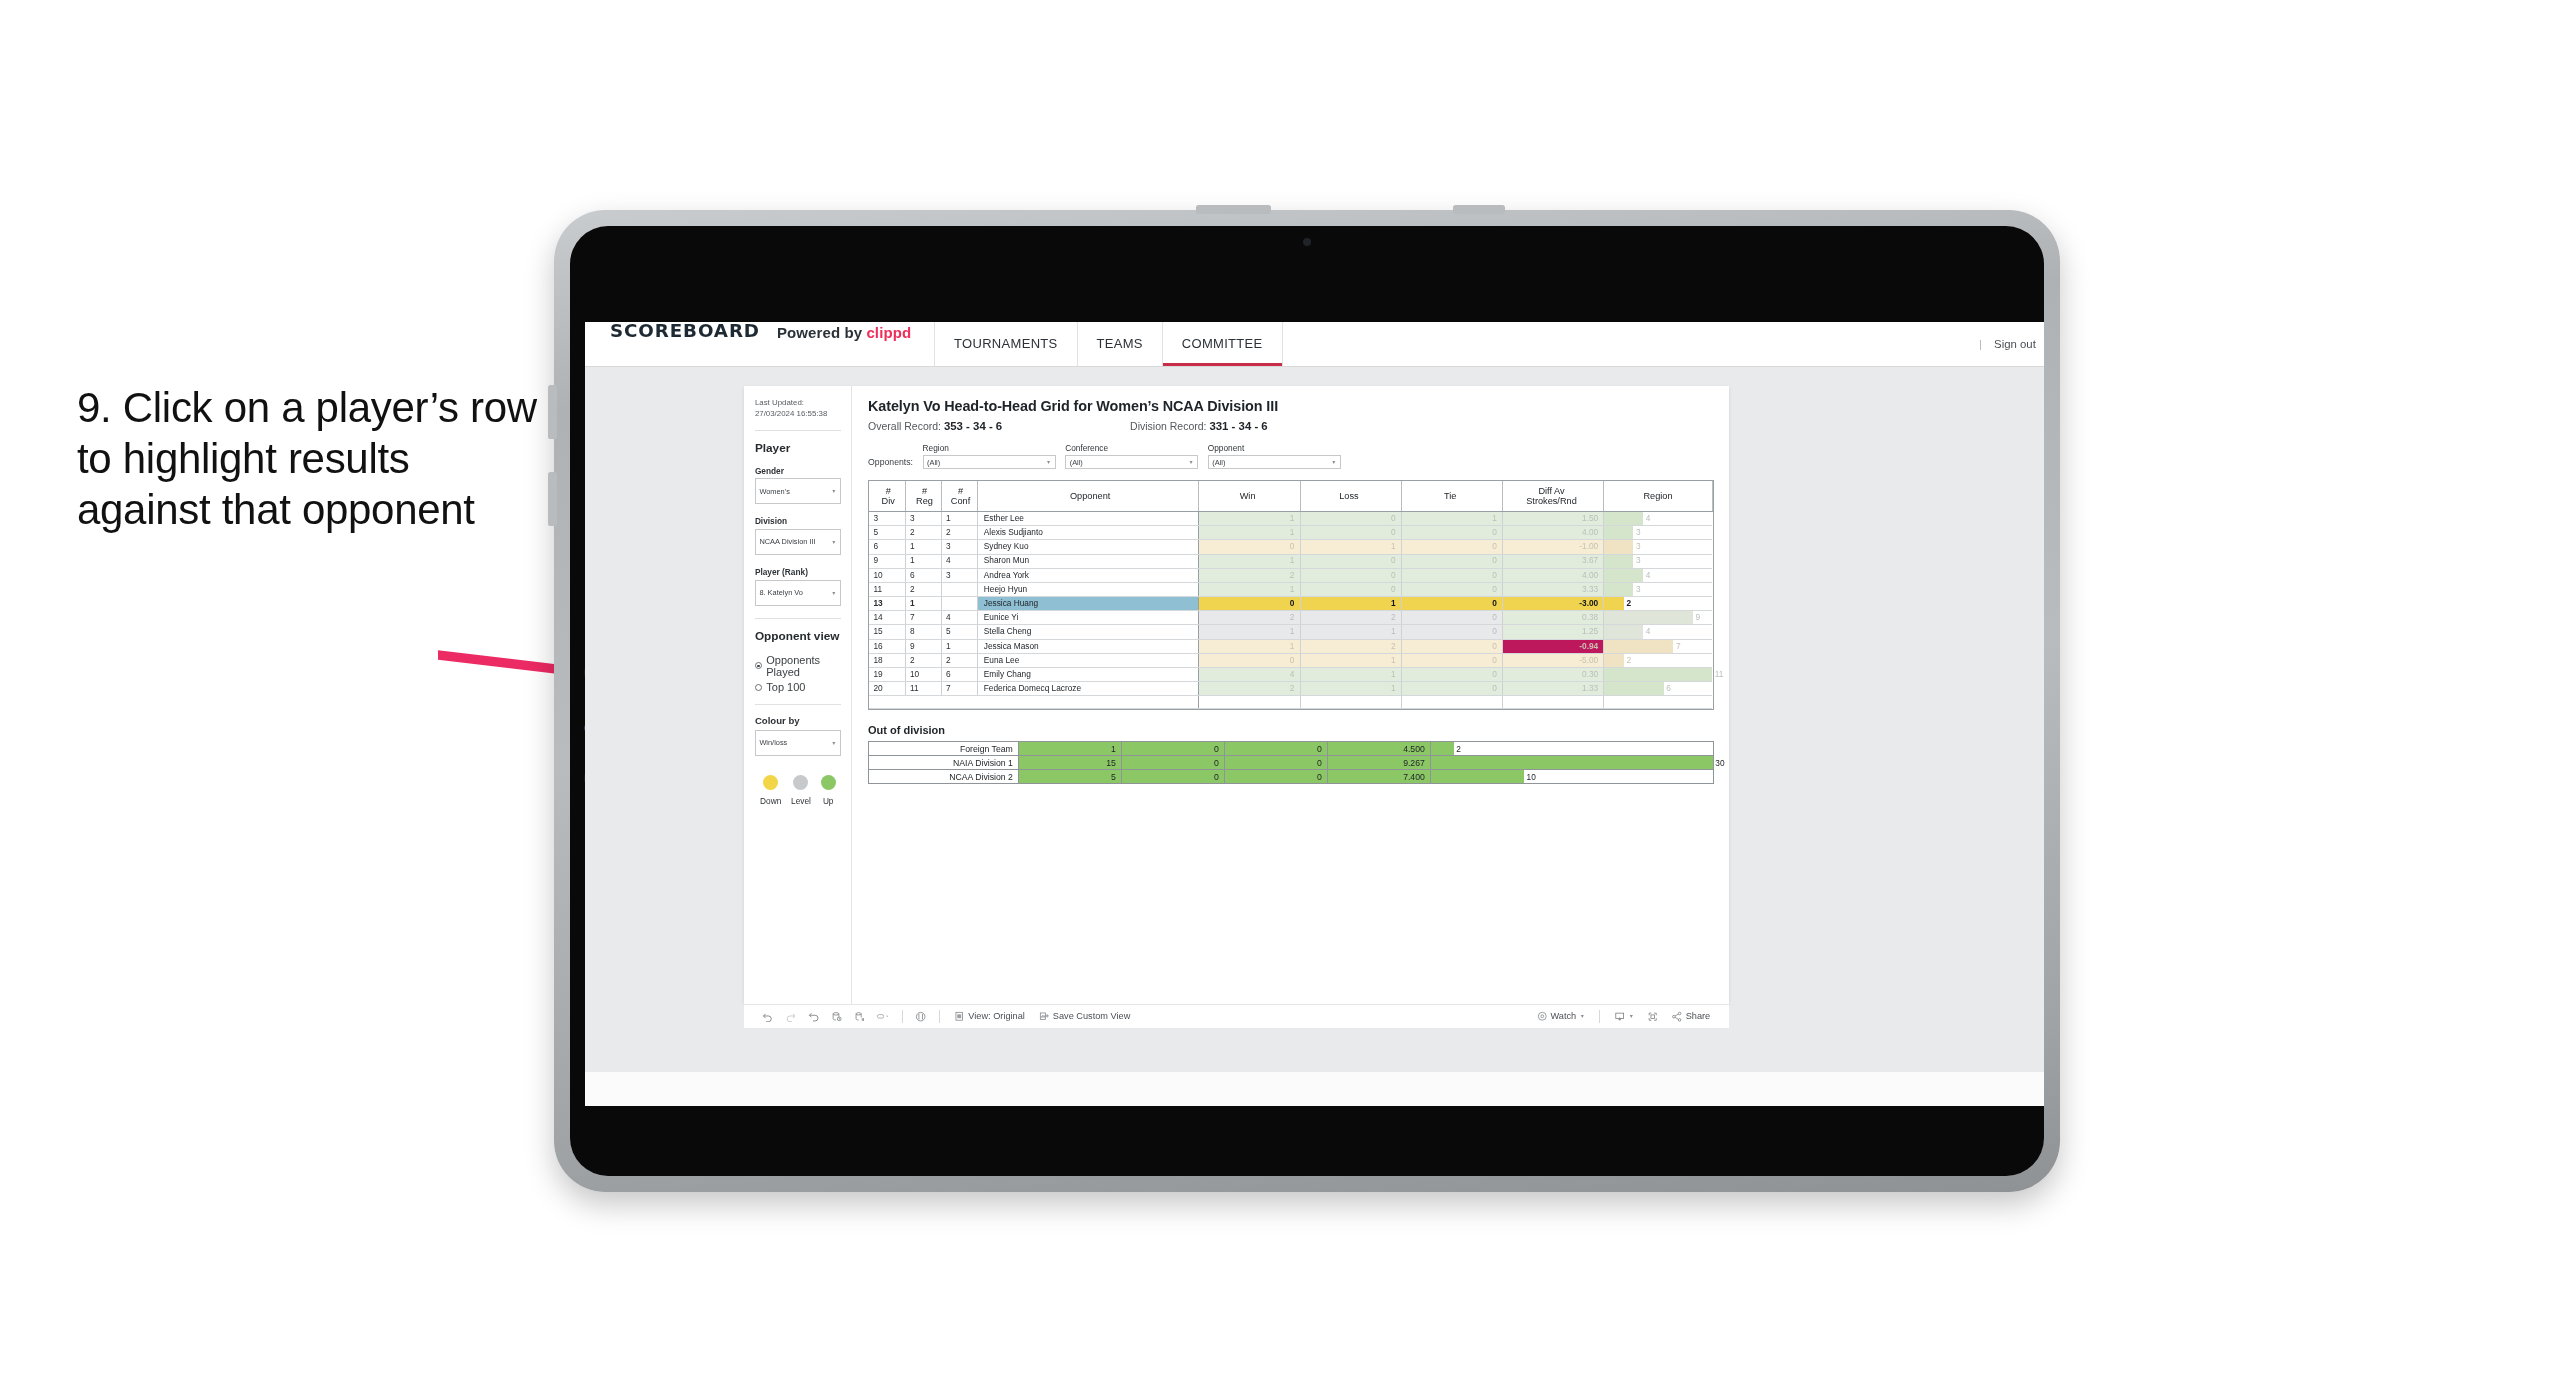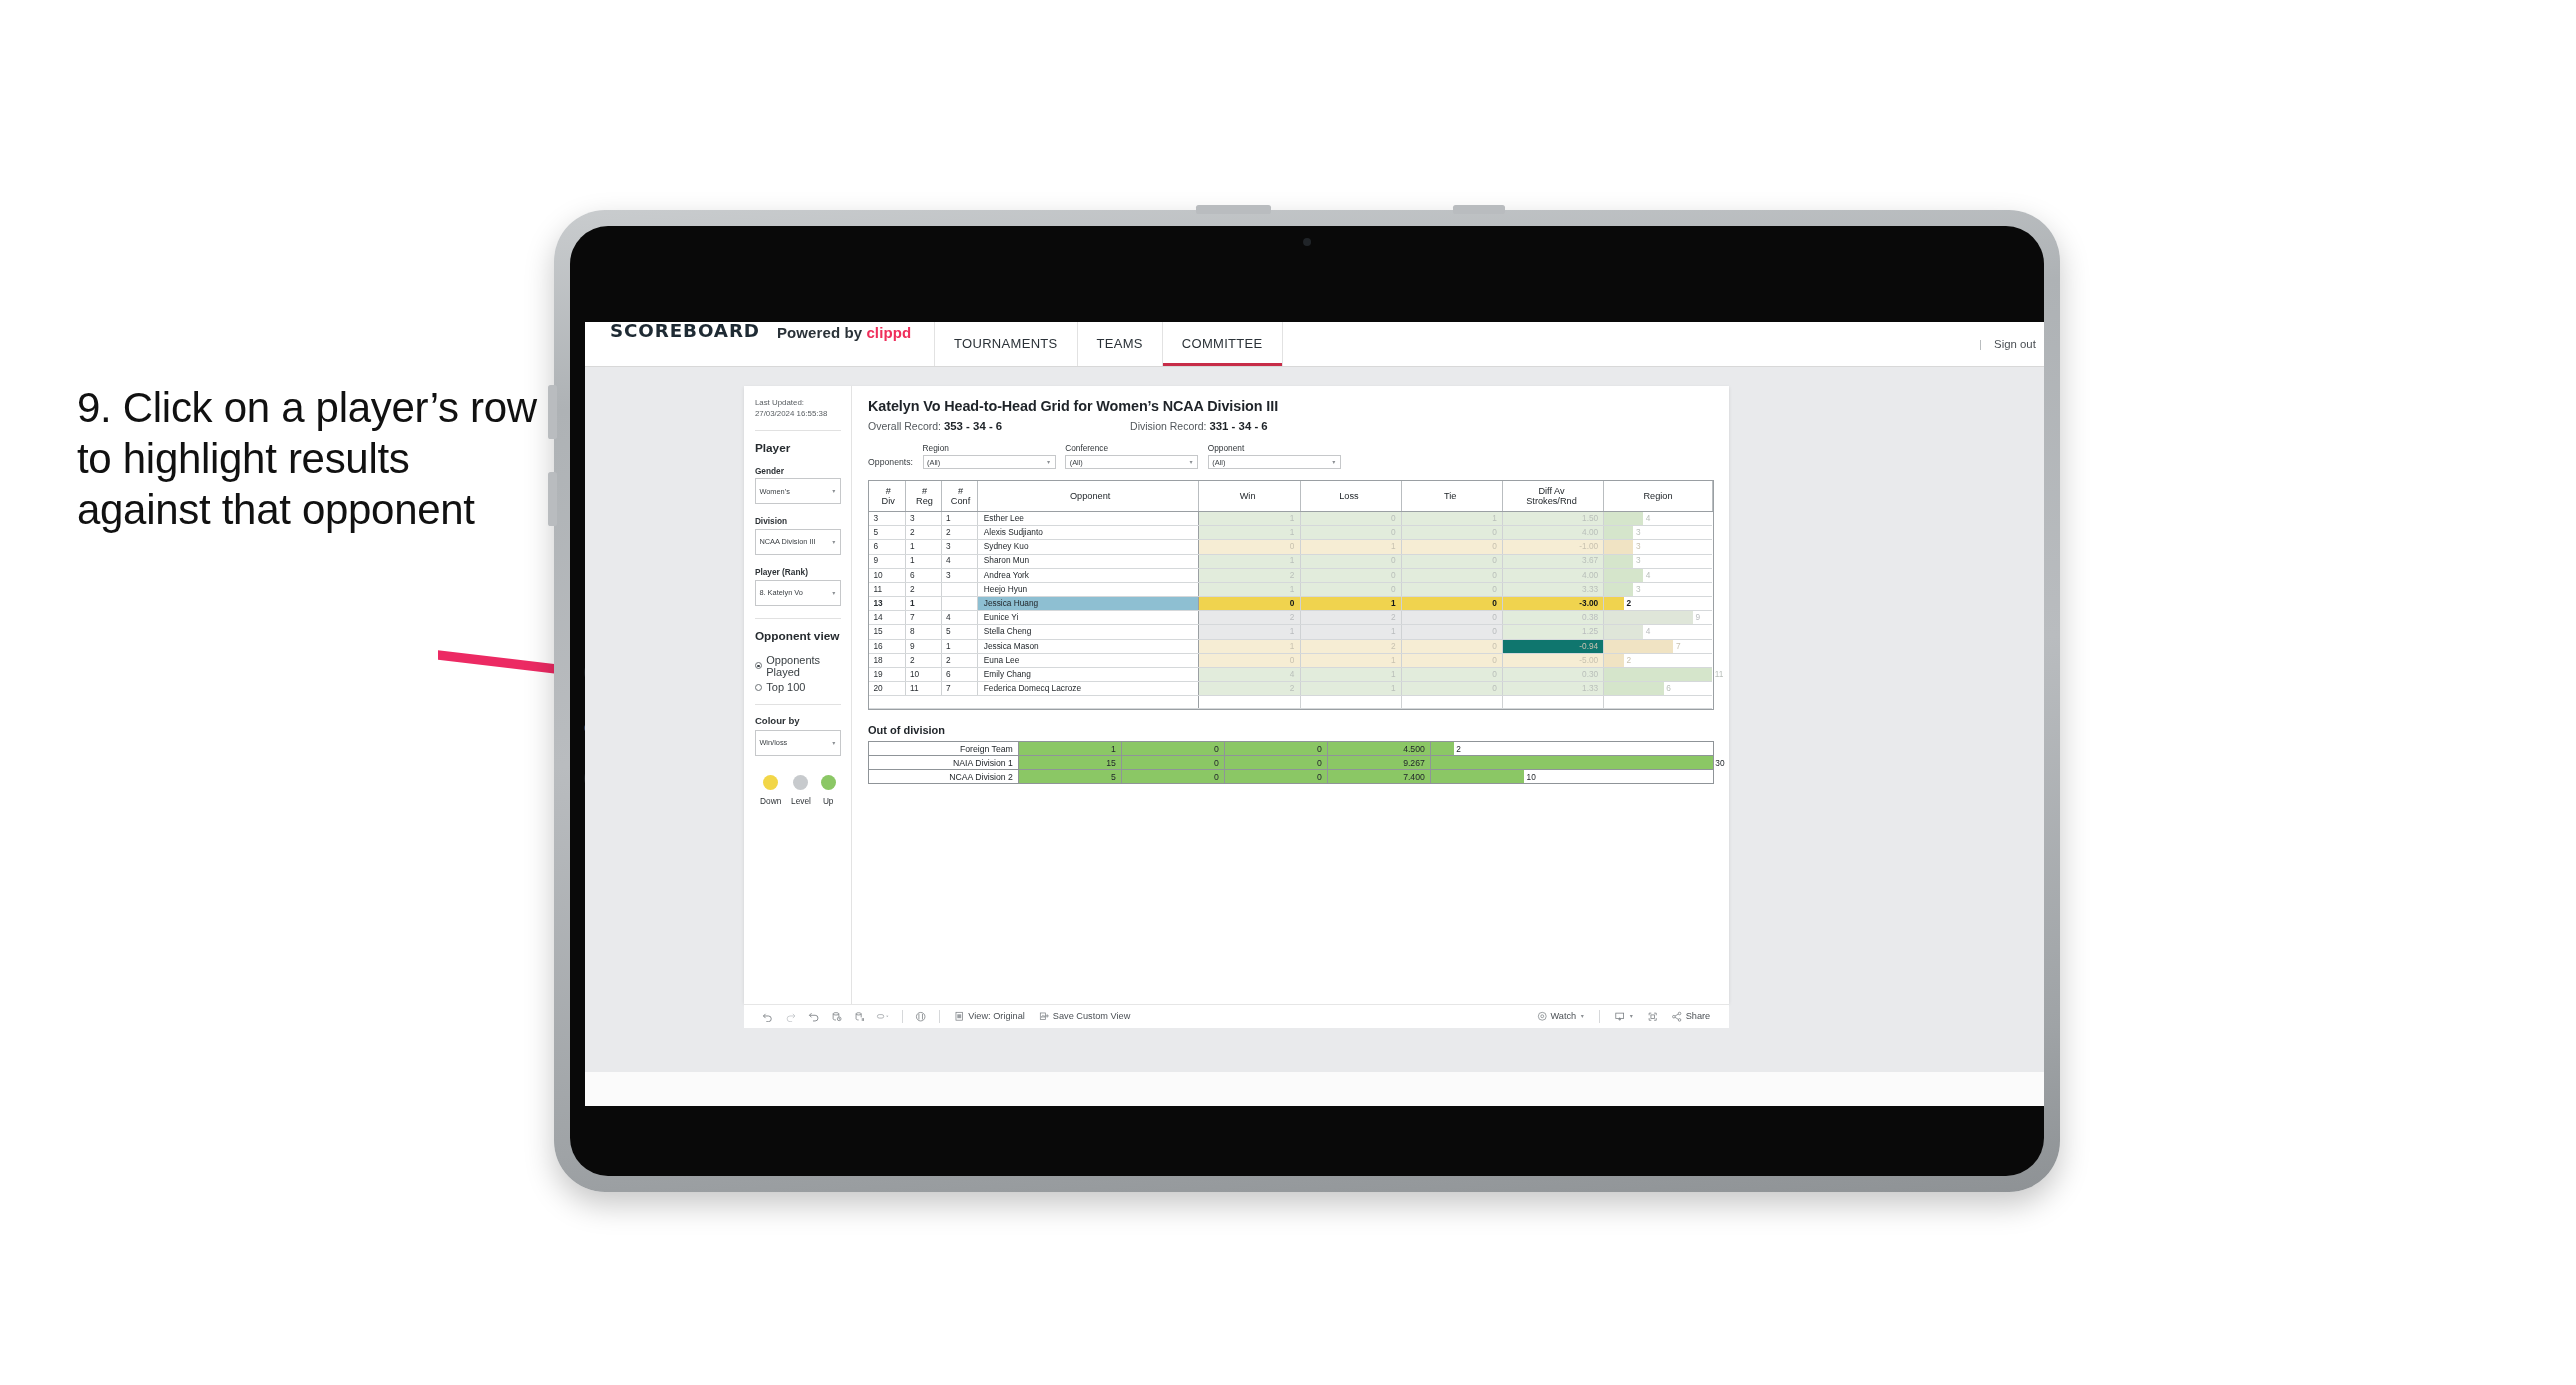--- a/index.html
+++ b/index.html
@@ -493,21 +493,21 @@
                         </td>
                       </tr>
                       <tr>
                         <td class="c-div" style="font-weight: 400;">16</td>
                         <td class="c-reg" style="font-weight: 400;">9</td>
                         <td class="c-conf" style="font-weight: 400;">1</td>
                         <td class="c-opp" style="font-weight: 400; color: rgb(34, 39, 43);">Jessica Mason</td>
                         <td class="c-num" style="background: rgb(246, 237, 212); color: rgb(200, 194, 176); font-weight: 400;">1</td>
                         <td class="c-num" style="background: rgb(246, 237, 212); color: rgb(200, 194, 176); font-weight: 400;">2</td>
                         <td class="c-num" style="background: rgb(246, 237, 212); color: rgb(200, 194, 176); font-weight: 400;">0</td>
-                        <td class="c-num" style="background: #0f766e; color: rgb(200, 194, 176); font-weight: 400;">-0.94</td>
+                        <td class="c-num" style="background: #be185d; color: rgb(200, 194, 176); font-weight: 700;">-0.94</td>
                         <td class="c-rounds">
                           <div class="rbar" style="width: 64%; background: rgb(240, 227, 195);"></div>
                           <div class="rval" style="left: 64%; color: rgb(200, 194, 176); font-weight: 400;">7</div>
                         </td>
                       </tr>
                       <tr>
                         <td class="c-div" style="font-weight: 400;">18</td>
                         <td class="c-reg" style="font-weight: 400;">2</td>
                         <td class="c-conf" style="font-weight: 400;">2</td>
                         <td class="c-opp" style="font-weight: 400; color: rgb(34, 39, 43);">Euna Lee</td>

